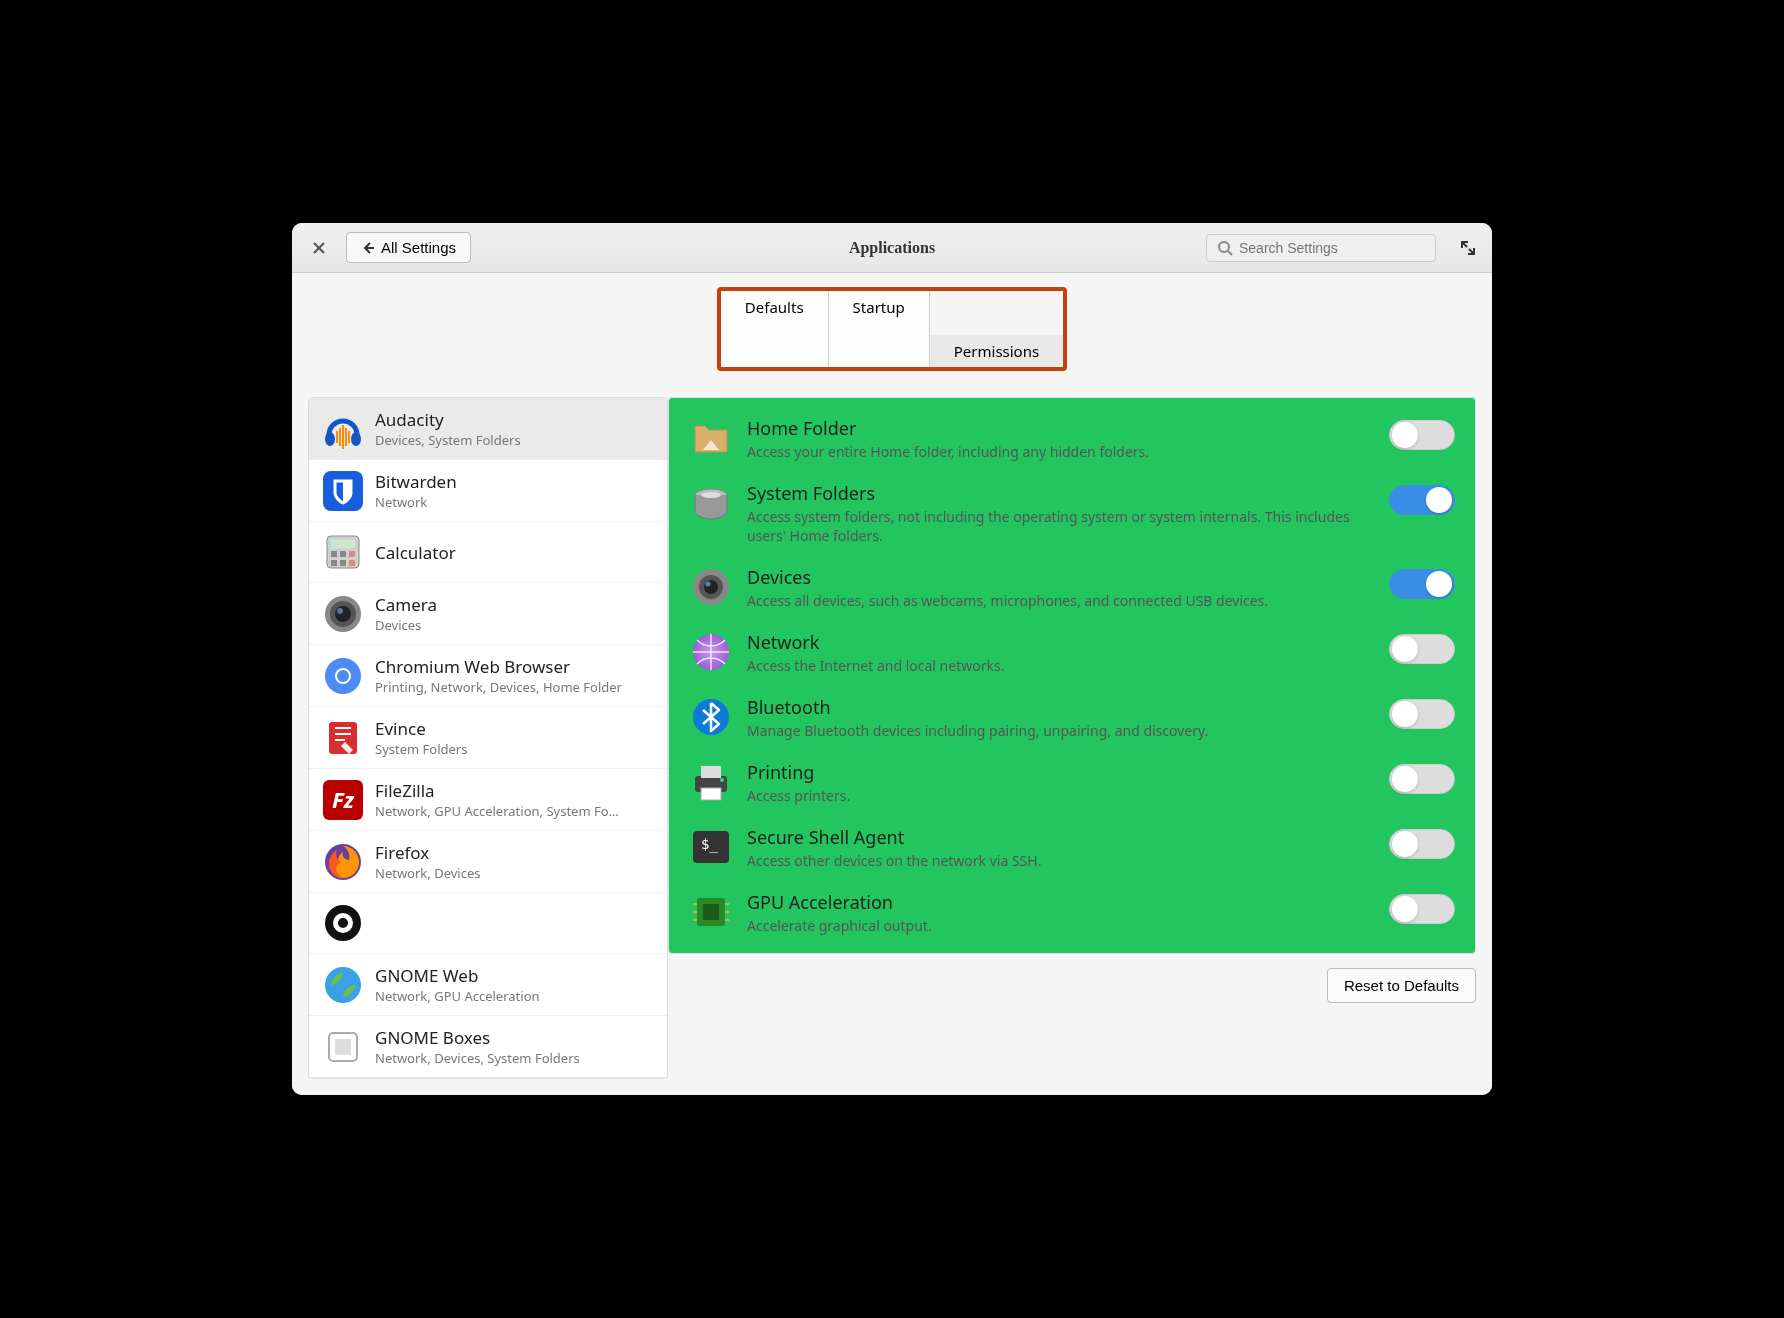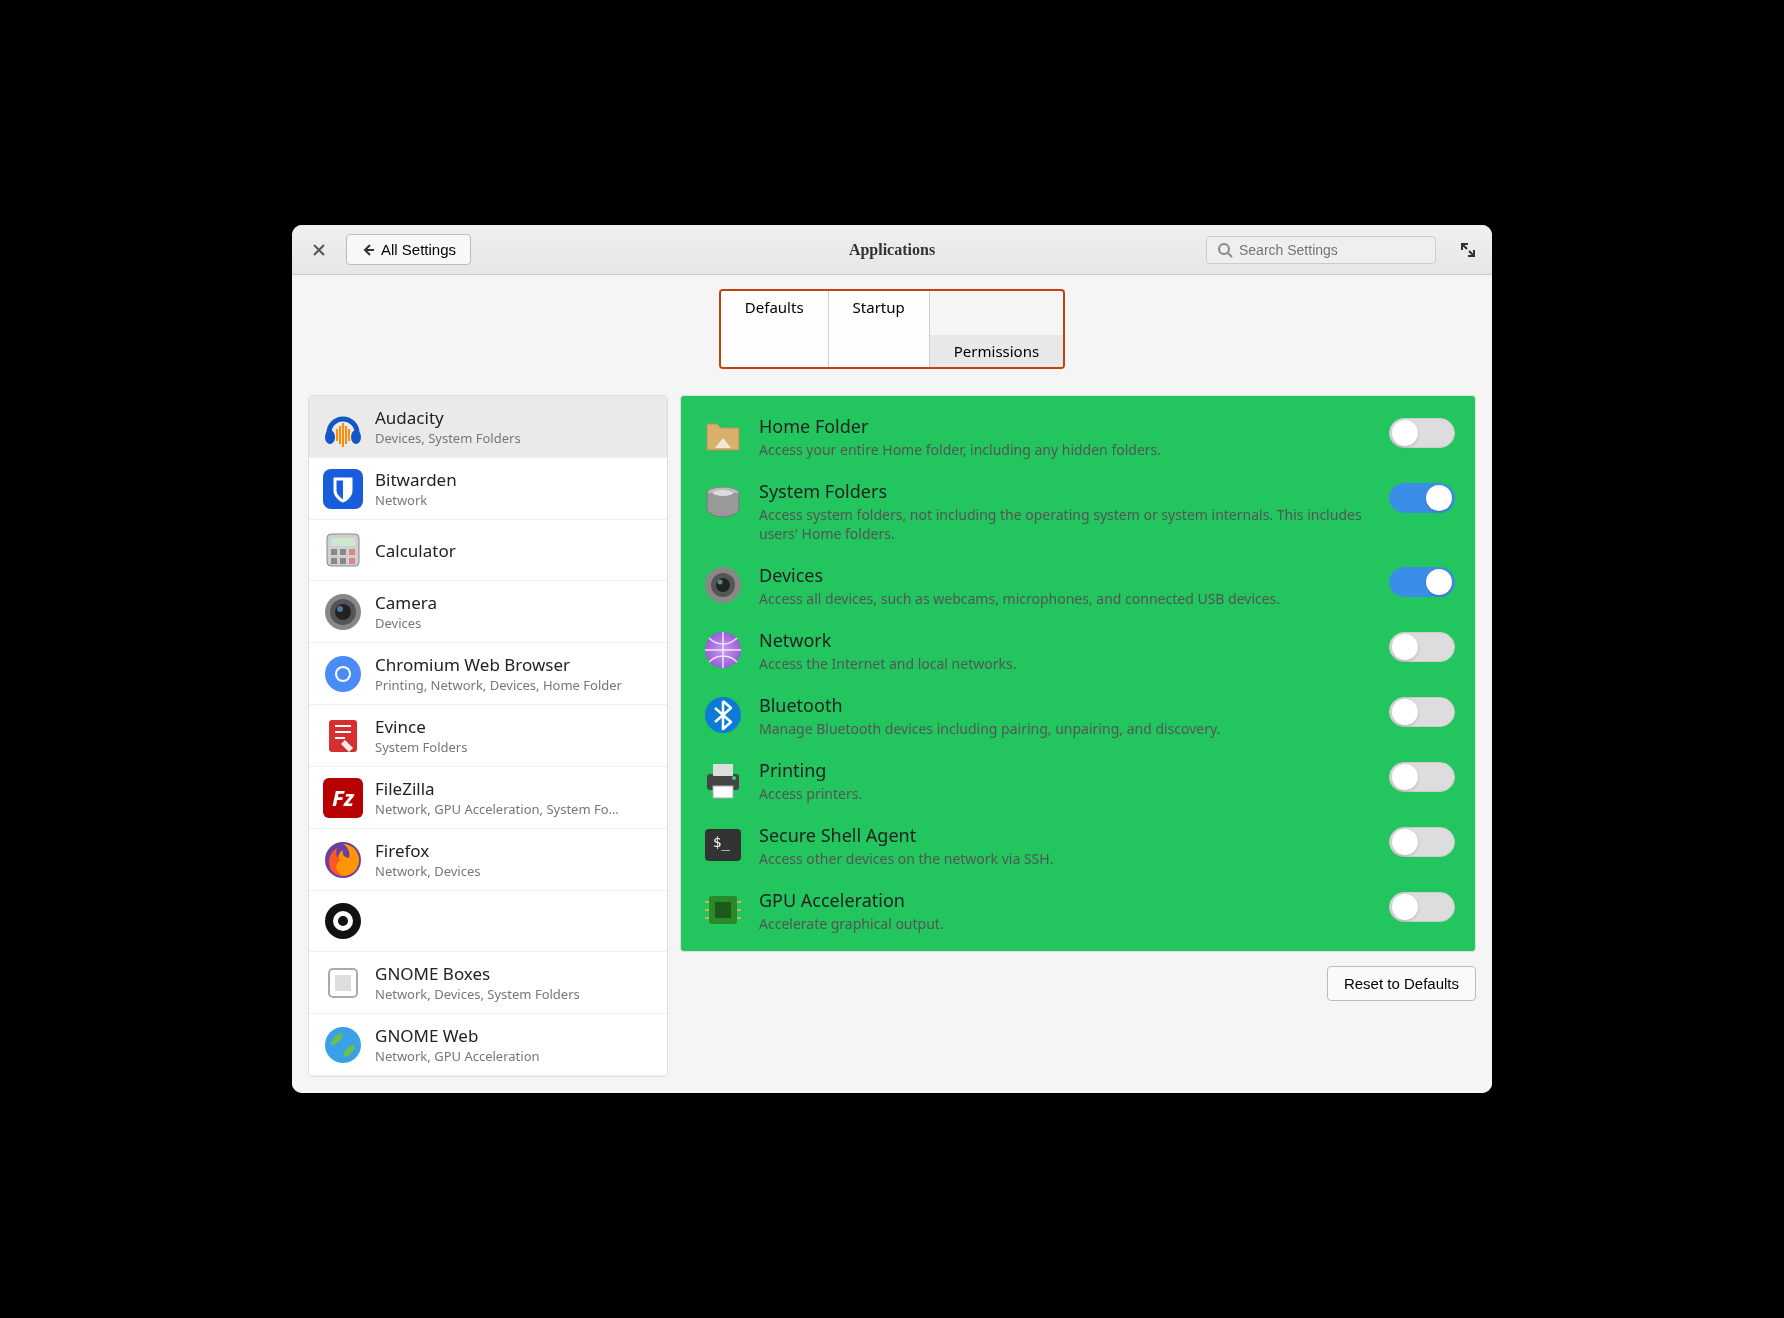--- a/index.html
+++ b/index.html
@@ -72,37 +72,37 @@
   margin-left: 8px;
   color: #333;
 }
 .tabbar {
   background: #f5f5f5;
   padding: 14px 0;
   display: flex; justify-content: center;
 }
 .tabs {
   display: flex;
-  border: 2px solid #c2410c;
+  border: 4px solid #c2410c;
   border-radius: 4px;
   overflow: hidden;
 }
 .tab {
   padding: 6px 24px;
   font-size: 15px;
   background: #fdfdfd;
   cursor: pointer;
   border-right: 1px solid #ccc;
 }
 .tab:last-child { border-right: none; margin-top: 44px; }
 .tab.active { background: #e8e8e8; }
 .content {
   display: flex;
   padding: 12px 16px 16px 16px;
-  gap: 12px;
+  gap: 0;
   background: #f5f5f5;
 }
 .sidebar {
   width: 360px;
   background: #fff;
   border: 1px solid #ddd;
   border-radius: 4px;
   overflow-y: auto;
   max-height: 700px;
 }
@@ -350,40 +350,40 @@
             <svg width="40" height="40" viewBox="0 0 40 40">
               <circle cx="20" cy="20" r="18" fill="#111"></circle>
               <circle cx="20" cy="20" r="10" fill="#fff"></circle>
               <circle cx="20" cy="20" r="5" fill="#111"></circle>
             </svg>
           </div>
         </div>
         <div class="app-row">
           <div class="app-icon">
             <svg width="40" height="40" viewBox="0 0 40 40">
-              <rect x="6" y="6" width="28" height="28" rx="4" fill="none" stroke="#aaa" stroke-width="2"></rect>
-              <rect x="12" y="12" width="16" height="16" fill="#ddd"></rect>
-            </svg>
-          </div>
-          <div class="app-text">
-            <div class="app-name">GNOME Boxes</div>
-            <div class="app-sub">Network, Devices, System Folders</div>
-          </div>
-        </div>
-        <div class="app-row">
-          <div class="app-icon">
-            <svg width="40" height="40" viewBox="0 0 40 40">
               <circle cx="20" cy="20" r="18" fill="#3aa0e8"></circle>
               <path d="M8 20 C8 14 14 8 20 8 C20 14 14 20 8 20 Z" fill="#6bc04b"></path>
               <path d="M32 20 C32 26 26 32 20 32 C20 26 26 20 32 20 Z" fill="#6bc04b"></path>
             </svg>
           </div>
           <div class="app-text">
             <div class="app-name">GNOME Web</div>
             <div class="app-sub">Network, GPU Acceleration</div>
+          </div>
+        </div>
+        <div class="app-row">
+          <div class="app-icon">
+            <svg width="40" height="40" viewBox="0 0 40 40">
+              <rect x="6" y="6" width="28" height="28" rx="4" fill="none" stroke="#aaa" stroke-width="2"></rect>
+              <rect x="12" y="12" width="16" height="16" fill="#ddd"></rect>
+            </svg>
+          </div>
+          <div class="app-text">
+            <div class="app-name">GNOME Boxes</div>
+            <div class="app-sub">Network, Devices, System Folders</div>
           </div>
         </div>
       </div>
     <div class="main-panel">
       <div class="perms" id="perms">
           <div class="perm-row">
             <div class="perm-icon">
               <svg width="44" height="44" viewBox="0 0 44 44">
                 <path d="M6 16 L6 36 L38 36 L38 14 L20 14 L16 10 L6 10 Z" fill="#d9b06b" stroke="#b8925a"></path>
                 <path d="M14 34 L22 24 L30 34 Z" fill="#fff" opacity="0.7"></path>

